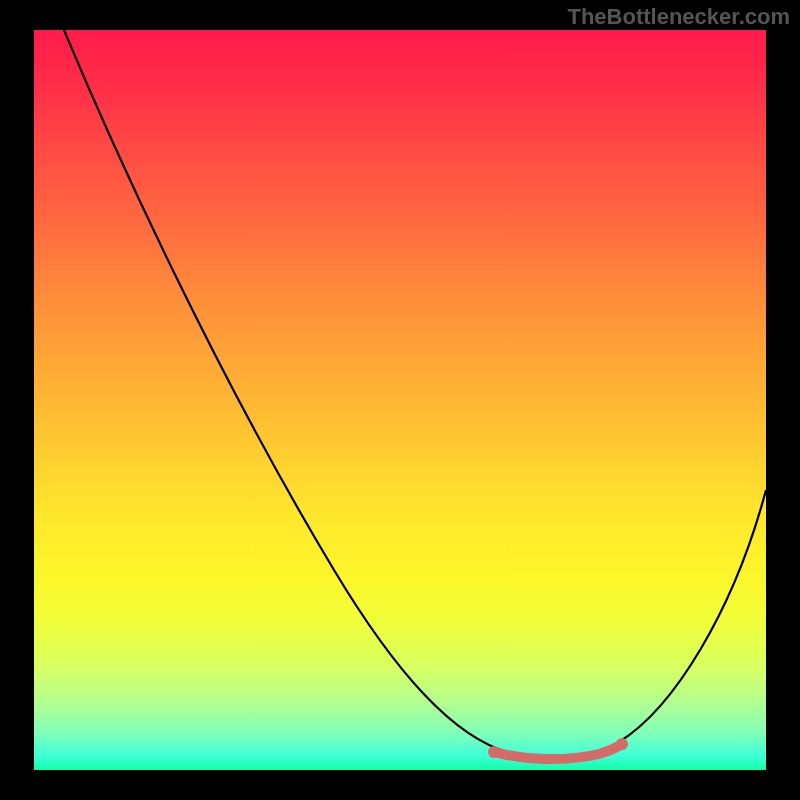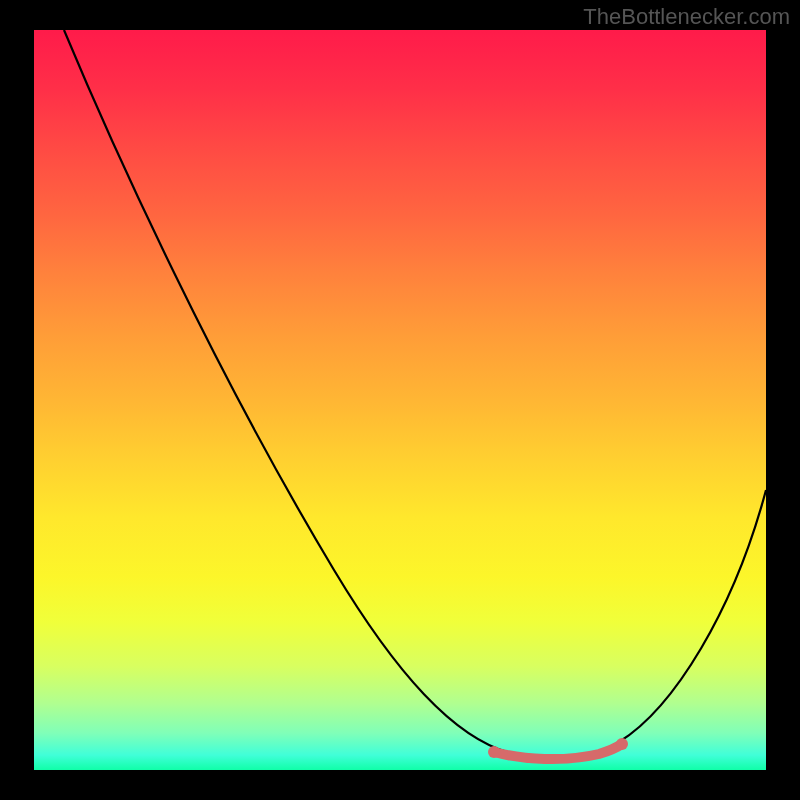--- a/index.html
+++ b/index.html
@@ -10,21 +10,21 @@
     position: relative;
     overflow: hidden;
     font-family: Arial, sans-serif;
   }
   .watermark {
     position: absolute;
     top: 4px;
     right: 10px;
     color: #555;
     font-size: 22px;
-    font-weight: 400;
+    font-weight: 700;
     z-index: 10;
   }
   .plot-area {
     position: absolute;
     left: 34px;
     top: 30px;
     width: 732px;
     height: 740px;
   }
   .gradient-bg {

